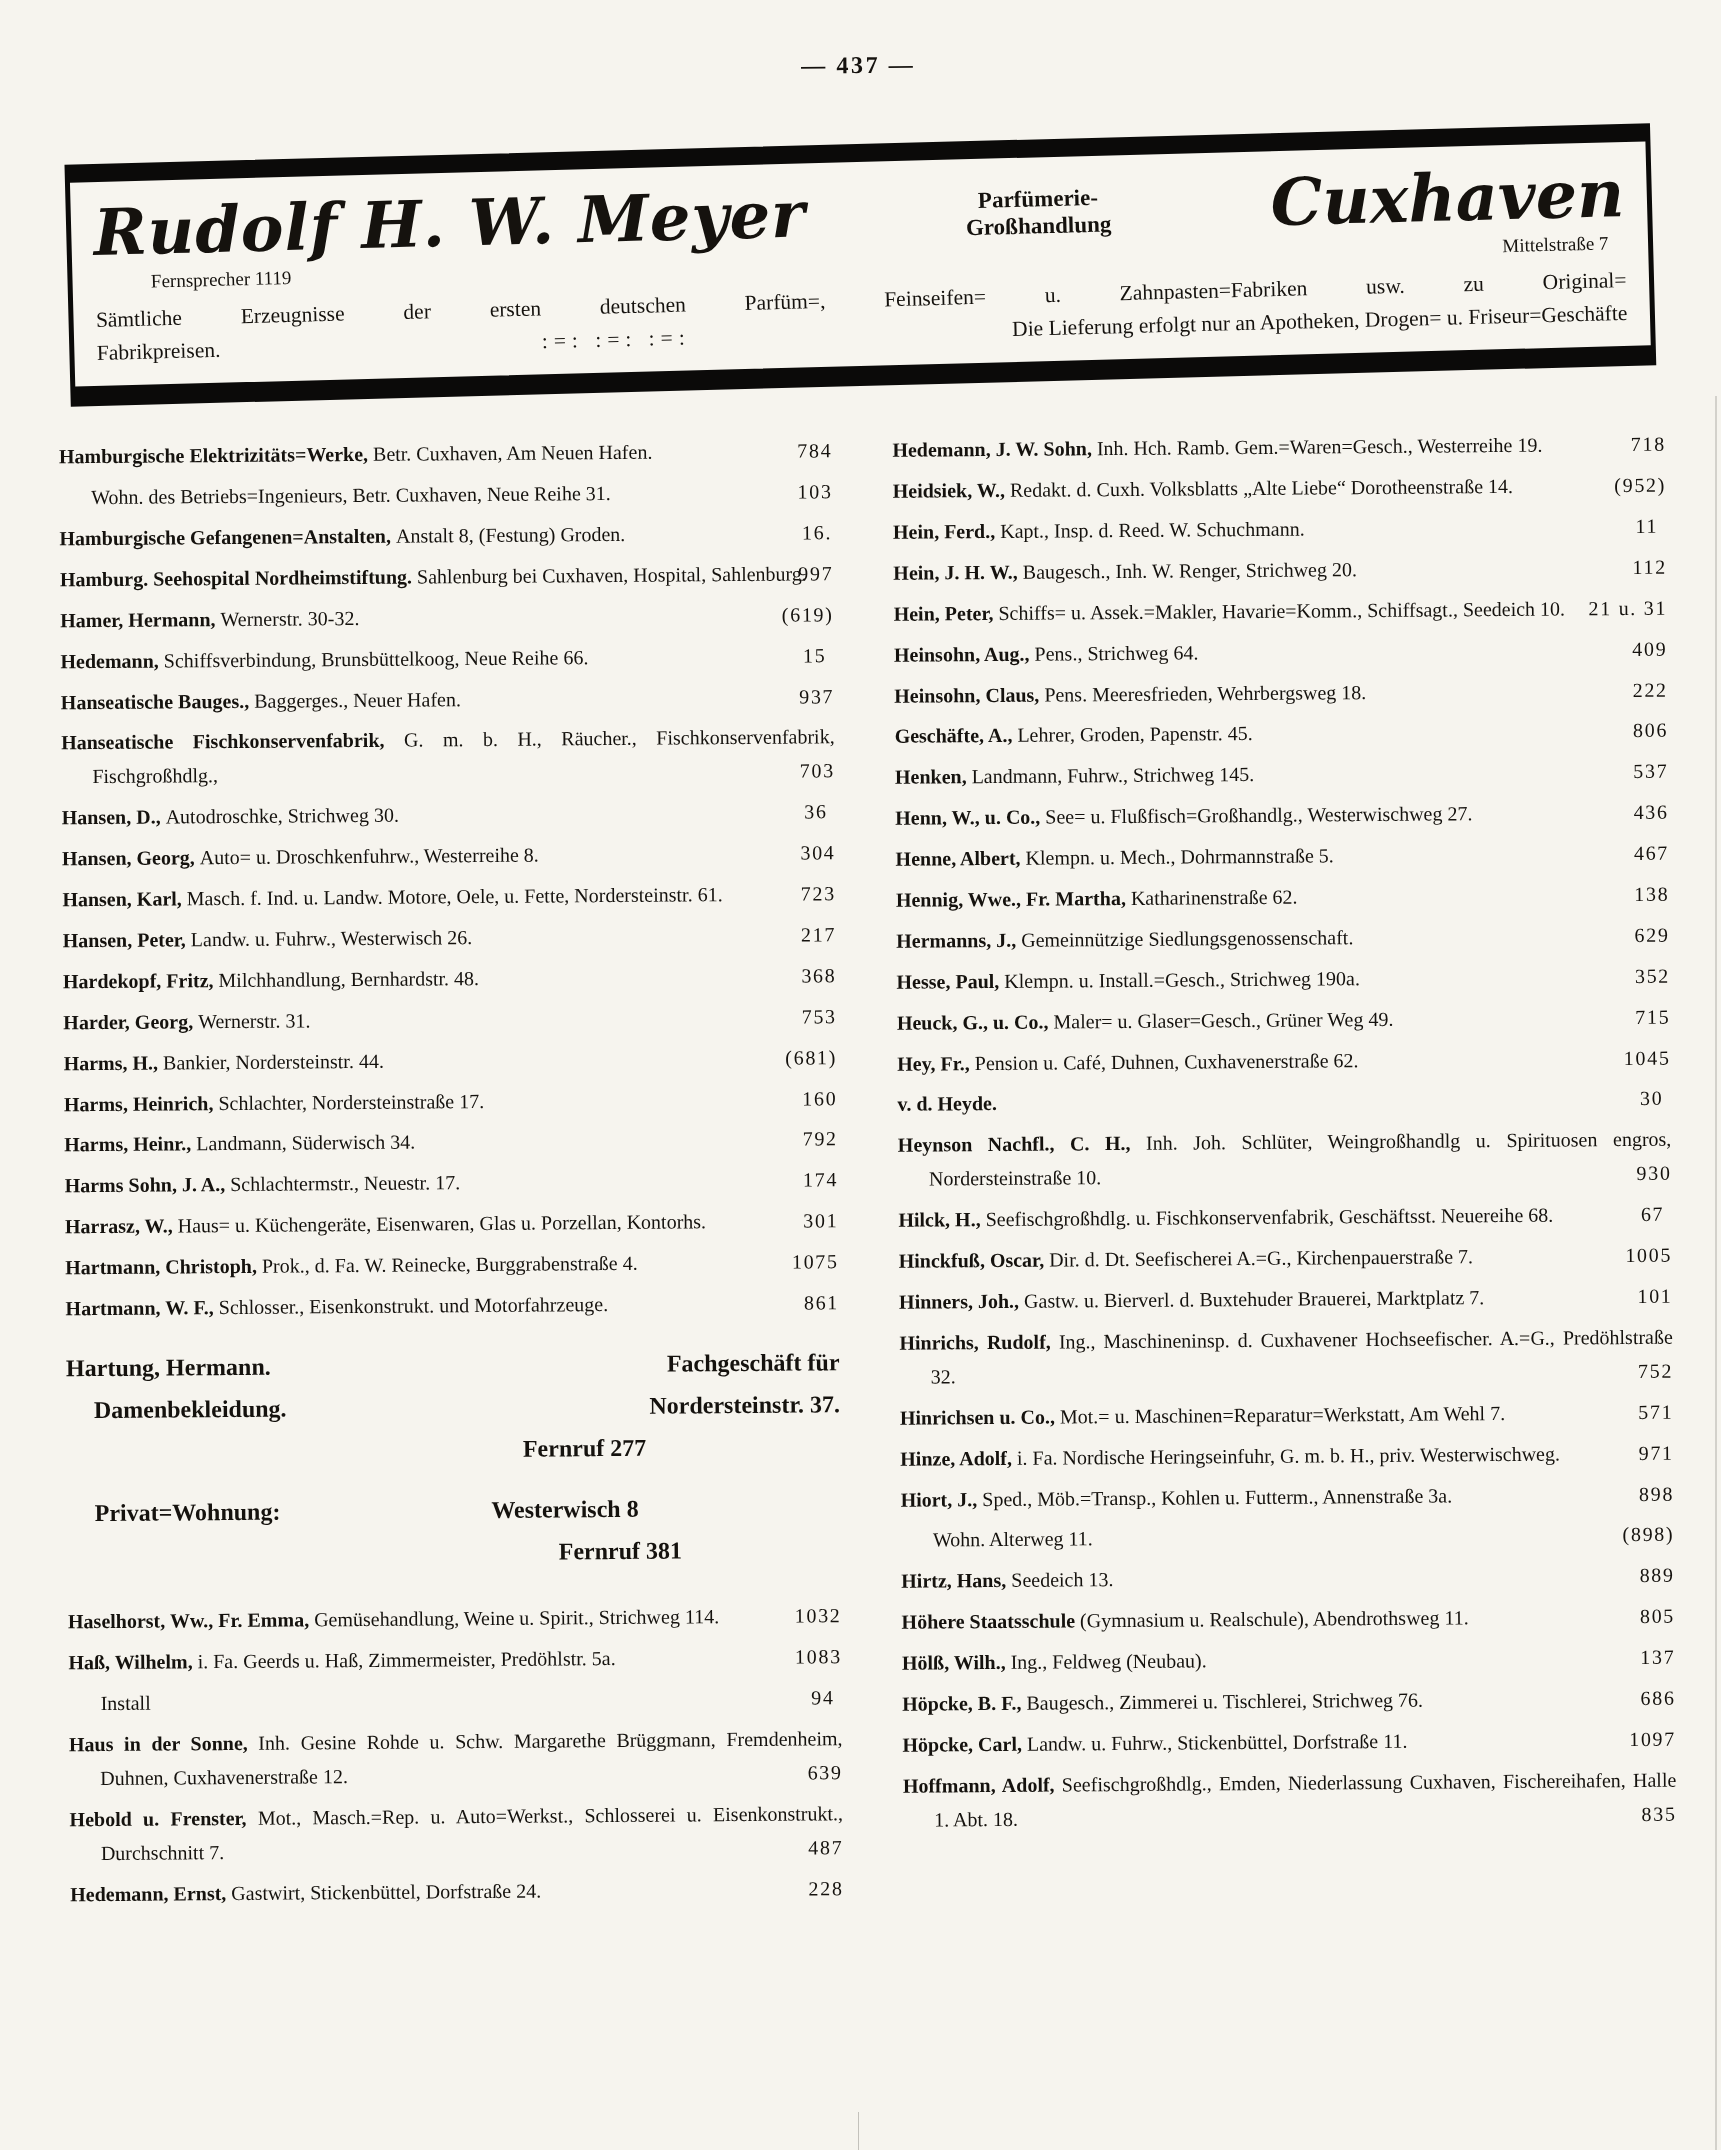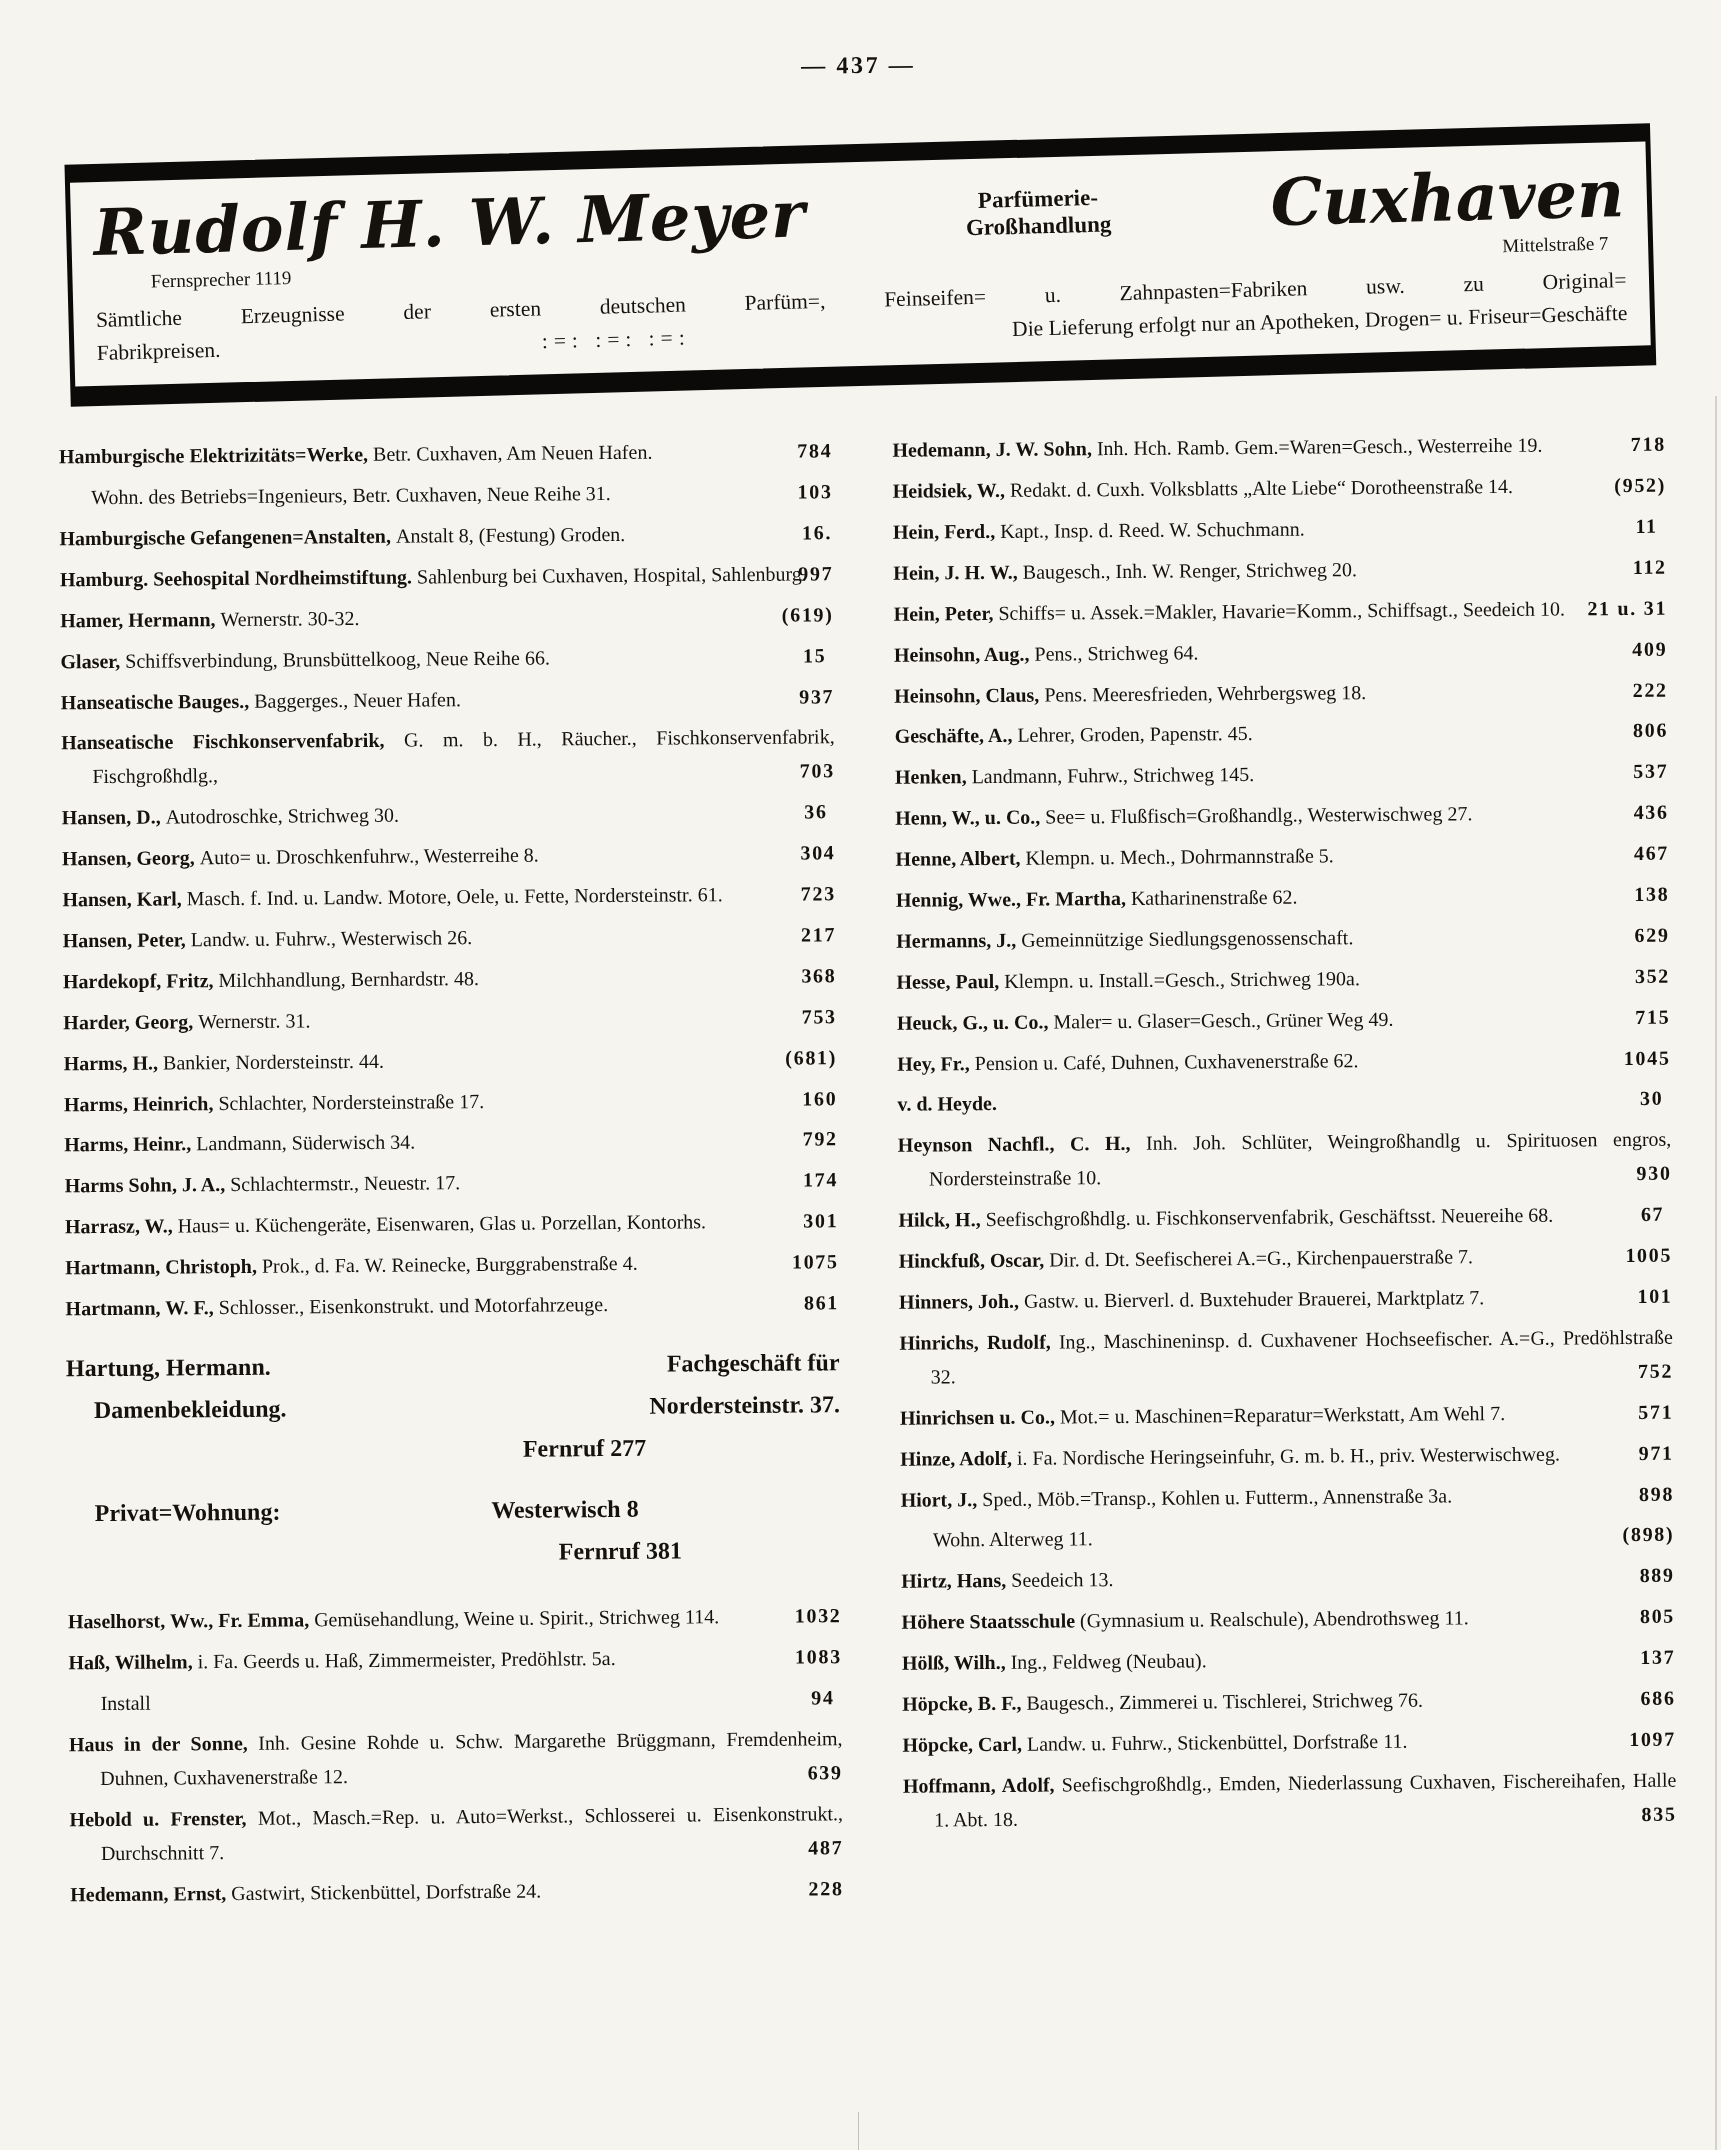--- a/index.html
+++ b/index.html
@@ -60,21 +60,21 @@
   .entry{
     margin:0 0 6.9px;
     font-size:20px;line-height:34px;
     text-align:justify;
     padding-left:31px;text-indent:-31px;
   }
   .entry.sub{padding-left:63px;}
   .entry-name{font-weight:bold;}
   .entry-num{
     float:right;
-    font-weight:bold;
+    font-weight:normal;
     letter-spacing:1.7px;
     padding-left:13px;
   }
   
   .feature{
     font-size:24px;font-weight:bold;line-height:42px;
     margin:22.4px 0 28px;
   }
   .f-split{display:flex;justify-content:space-between;}
   .f-ind{padding-left:27.5px;}
@@ -116,21 +116,21 @@
       </div>
     </div>
 
     <div class="columns">
       <div class="col" id="col-left">
           <p class="entry"><b class="entry-name">Hamburgische Elektrizitäts=Werke, </b><span class="entry-rest">Betr. Cuxhaven, Am Neuen Hafen. </span><span class="entry-num">784</span></p>
           <p class="entry sub"><span class="entry-rest">Wohn. des Betriebs=Ingenieurs, Betr. Cuxhaven, Neue Reihe 31. </span><span class="entry-num">103</span></p>
           <p class="entry"><b class="entry-name">Hamburgische Gefangenen=Anstalten, </b><span class="entry-rest">Anstalt 8, (Festung) Groden. </span><span class="entry-num">16.</span></p>
           <p class="entry"><b class="entry-name">Hamburg. Seehospital Nordheimstiftung. </b><span class="entry-rest">Sahlenburg bei Cuxhaven, Hospital, Sahlenburg. </span><span class="entry-num">997</span></p>
           <p class="entry"><b class="entry-name">Hamer, Hermann, </b><span class="entry-rest">Wernerstr. 30-32. </span><span class="entry-num">(619)</span></p>
-          <p class="entry"><b class="entry-name">Glaser, </b><span class="entry-rest">Schiffsverbindung, Brunsbüttelkoog, Neue Reihe 66. </span><span class="entry-num">15</span></p>
+          <p class="entry"><b class="entry-name">Hedemann, </b><span class="entry-rest">Schiffsverbindung, Brunsbüttelkoog, Neue Reihe 66. </span><span class="entry-num">15</span></p>
           <p class="entry"><b class="entry-name">Hanseatische Bauges., </b><span class="entry-rest">Baggerges., Neuer Hafen. </span><span class="entry-num">937</span></p>
           <p class="entry"><b class="entry-name">Hanseatische Fischkonservenfabrik, </b><span class="entry-rest">G. m. b. H., Räucher., Fischkonservenfabrik, Fischgroßhdlg., </span><span class="entry-num">703</span></p>
           <p class="entry"><b class="entry-name">Hansen, D., </b><span class="entry-rest">Autodroschke, Strichweg 30. </span><span class="entry-num">36</span></p>
           <p class="entry"><b class="entry-name">Hansen, Georg, </b><span class="entry-rest">Auto= u. Droschkenfuhrw., Westerreihe 8. </span><span class="entry-num">304</span></p>
           <p class="entry"><b class="entry-name">Hansen, Karl, </b><span class="entry-rest">Masch. f. Ind. u. Landw. Motore, Oele, u. Fette, Nordersteinstr. 61. </span><span class="entry-num">723</span></p>
           <p class="entry"><b class="entry-name">Hansen, Peter, </b><span class="entry-rest">Landw. u. Fuhrw., Westerwisch 26. </span><span class="entry-num">217</span></p>
           <p class="entry"><b class="entry-name">Hardekopf, Fritz, </b><span class="entry-rest">Milchhandlung, Bernhardstr. 48. </span><span class="entry-num">368</span></p>
           <p class="entry"><b class="entry-name">Harder, Georg, </b><span class="entry-rest">Wernerstr. 31. </span><span class="entry-num">753</span></p>
           <p class="entry"><b class="entry-name">Harms, H., </b><span class="entry-rest">Bankier, Nordersteinstr. 44. </span><span class="entry-num">(681)</span></p>
           <p class="entry"><b class="entry-name">Harms, Heinrich, </b><span class="entry-rest">Schlachter, Nordersteinstraße 17. </span><span class="entry-num">160</span></p>

